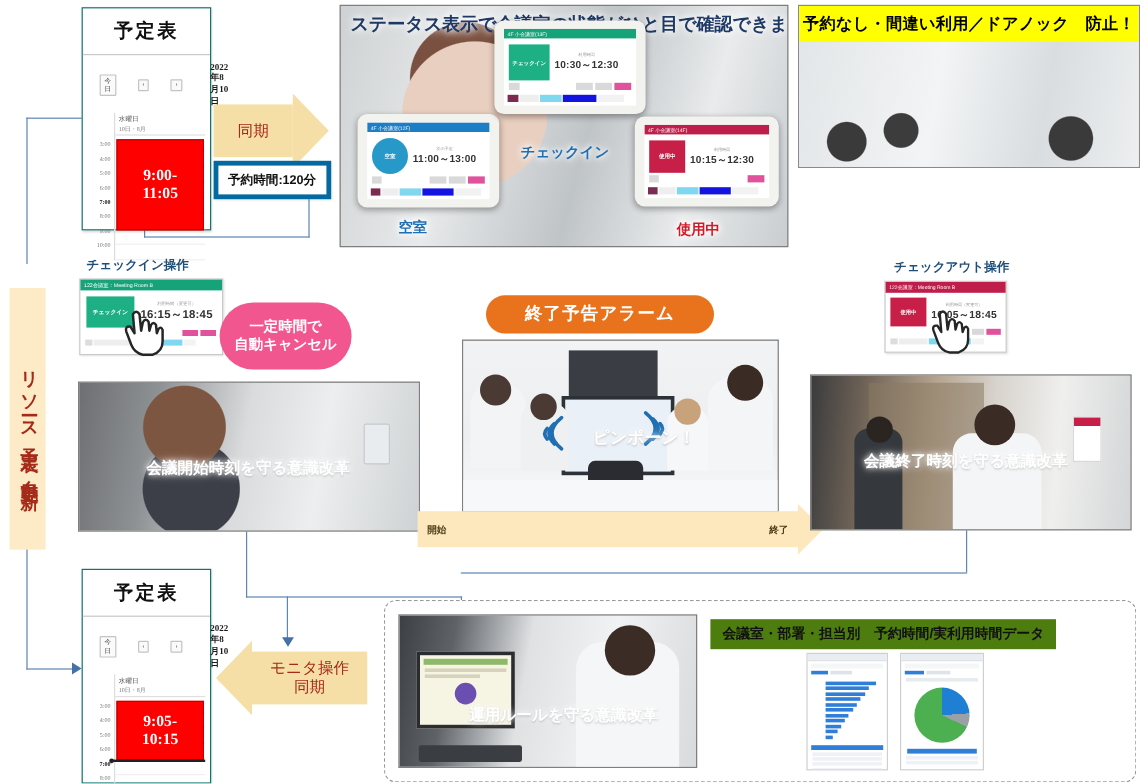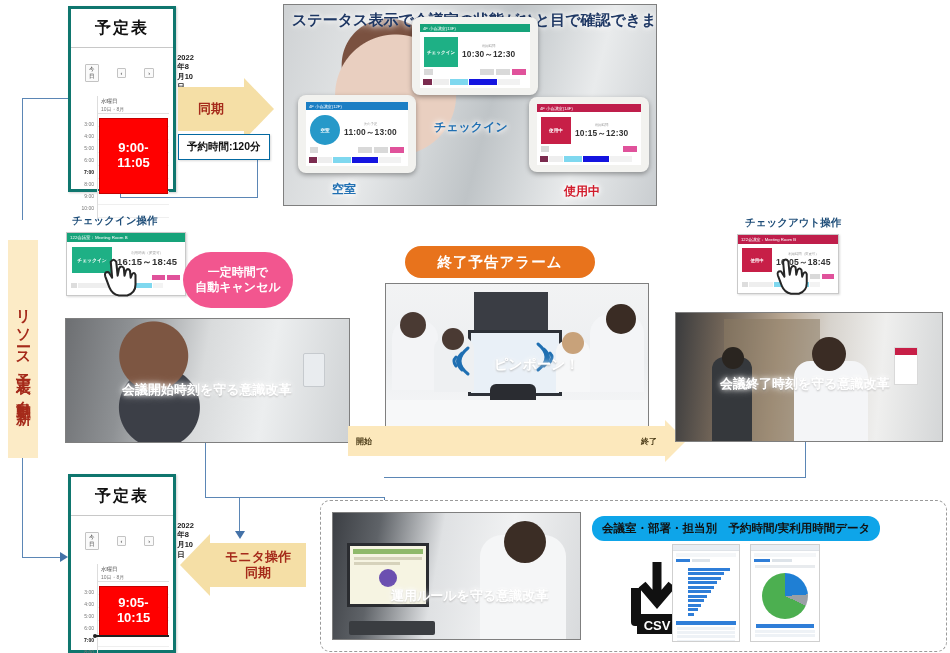--- a/index.html
+++ b/index.html
@@ -23,23 +23,24 @@
     border-top:8px solid #4472a8;
   }
   .arrowhead-right{
     position:absolute;width:0;height:0;
     border-top:5px solid transparent;border-bottom:5px solid transparent;
     border-left:8px solid #4472a8;
   }
 
   
   .sched{
-    background:#fff;border:3px solid #0f766e;
+    background:#fff;border:1px solid #0f766e;
     box-shadow:1px 1px 2px rgba(0,0,0,.18);
     box-sizing:border-box;
+    font-family:Liberation Serif, serif;
   }
   .sched-title{
     text-align:center;font-weight:bold;font-size:16px;color:#111;
     letter-spacing:2px;padding:9px 0 8px;border-bottom:1px solid #c8c8c8;
   }
   .sched-body{position:relative;padding:5px 4px 2px 4px;}
   .sched-nav{display:flex;align-items:center;gap:18px;font-size:6px;color:#333;margin-left:10px;}
   .navbox{border:1px solid #c3c3c3;background:#fafafa;padding:1px 3px;border-radius:1px;font-size:5.5px;}
   .sched-date{font-weight:bold;font-size:7.5px;margin-left:5px;color:#1a1a1a;}
   .sched-grid{display:flex;margin-top:4px;}
@@ -55,21 +56,21 @@
     position:absolute;left:1px;right:1px;background:#FF0000;
     border:1px solid #c40000;color:#fff;font-weight:bold;
     display:flex;align-items:center;justify-content:center;
     text-align:center;line-height:1.15;font-size:13px;
   }
   .nowline{position:absolute;left:-3px;right:0;height:1.5px;background:#222;}
   .nowdot{position:absolute;left:-5px;width:4px;height:4px;border-radius:50%;background:#222;}
 
   
   .callout{
-    background:#fff;border:1px solid #0369a1;
+    background:#fff;border:4px solid #0369a1;
     font-weight:bold;font-size:10.5px;color:#111;
     padding:5px 8px;box-shadow:1px 1px 2px rgba(0,0,0,.15);
     white-space:nowrap;
   }
 
   
   .arrow-right{
     position:absolute;display:flex;align-items:center;justify-content:flex-start;
   }
   .arrow-right .shaft{
@@ -82,21 +83,21 @@
   }
   .arrow-left{position:absolute;display:flex;align-items:center;justify-content:center;}
   .arrow-left .head{
     width:0;height:0;border-top:31px solid transparent;border-bottom:31px solid transparent;
     border-right:30px solid #F5DFA6;
   }
   .arrow-left .shaft{
     background:#F5DFA6;height:44px;width:96px;display:flex;align-items:center;justify-content:center;
   }
   .arrow-label{
-    font-weight:bold;color:#A52A1A;font-size:13px;text-align:center;line-height:1.25;
+    font-weight:normal;color:#A52A1A;font-size:13px;text-align:center;line-height:1.25;
     white-space:nowrap;
   }
 
   
   .vbanner{
     position:absolute;background:#FCEBC6;border:none;
     writing-mode:vertical-rl;text-orientation:upright;
     font-weight:bold;color:#A52A1A;font-size:15px;letter-spacing:3px;
     display:flex;align-items:center;justify-content:center;
   }
@@ -185,22 +186,22 @@
   .tl{position:absolute;display:flex;align-items:center;}
   .tl .shaft{background:#FCE8BC;height:30px;display:flex;align-items:center;justify-content:space-between;padding:0 8px;box-sizing:border-box;}
   .tl .head{width:0;height:0;border-top:21px solid transparent;border-bottom:21px solid transparent;border-left:21px solid #FCE8BC;}
   .tl .lbl{font-size:8px;font-weight:bold;color:#4a3a16;}
 
   
   .dashpanel{
     position:absolute;border:1.4px dashed #9a9a9a;border-radius:10px;background:#fff;
   }
   .data-head{
-    position:absolute;background:#0ea5e9;font-weight:bold;font-size:11.5px;color:#111;
-    padding:5px 10px;white-space:nowrap;border-radius:12px;
+    position:absolute;background:#4d7c0f;font-weight:bold;font-size:11.5px;color:#111;
+    padding:5px 10px;white-space:nowrap;
   }
   .csv-icon{position:absolute;}
   .mini-shot{position:absolute;background:#fff;border:1px solid #cfcfcf;overflow:hidden;}
   .mini-top{height:5px;background:#e9edf2;border-bottom:1px solid #dfe3e8;}
   .bar-row{height:3px;background:#2f7ed8;margin:1.5px 0 1.5px 12px;}
   .mini-tbl-row{height:3px;background:#eef2f6;margin:1.2px 4px;}
 </style>
 </head>
 <body>
 
@@ -367,20 +368,26 @@
           <div class="tb-seg" style="width:14px;background:#eee;"></div>
           <div class="tb-seg" style="width:18px;background:#7fd8ef;"></div>
           <div class="tb-seg" style="width:26px;background:#1414e0;"></div>
           <div class="tb-seg" style="width:22px;background:#f2f2f2;"></div>
         </div>
       </div>
     </div>
     <div class="tab-label" style="left:280px;top:178px;color:#D11A2A;">使用中</div>
   </div>
 
+  <div class="promo abs" style="left:665px;top:4px;width:283px;height:134px;">
+    <div class="promo-head">予約なし・間違い利用／ドアノック　防止！</div>
+    <div class="promo-photo">
+      
+    </div>
+  </div>
 
   <div class="sec-head" style="left:72px;top:214px;">チェックイン操作</div>
 
   <div class="abs" style="left:66px;top:232px;width:118px;height:62px;background:#fff;border:1px solid #c9c9c9;box-shadow:1px 1px 2px rgba(0,0,0,.15);">
     <div class="tb-bar green" style="height:9px;font-size:4.4px;">
       <span>122会議室：Meeting Room B</span>
     </div>
     <div style="display:flex;gap:5px;padding:5px 5px 2px;align-items:center;">
       <div class="tb-badge green" style="width:40px;height:26px;font-size:4.8px;">チェックイン</div>
       <div>
@@ -578,28 +585,20 @@
       <div style="width:18px;height:18px;border-radius:50%;background:#6b4fb0;margin:4px auto 0;"></div>
     </div>
     <div style="position:absolute;left:16px;bottom:4px;width:86px;height:14px;background:#3a3d41;border-radius:2px;"></div>
     <div style="position:absolute;right:14px;top:22px;width:86px;height:104px;background:#f5f6f7;border-radius:22px 22px 0 0;"></div>
     <div style="position:absolute;right:34px;top:8px;width:42px;height:42px;border-radius:50%;background:#3b2d25;"></div>
     <div class="cap" style="left:58px;top:74px;font-size:13px;">運用ルールを守る意識改革</div>
   </div>
 
   <div class="data-head" style="left:592px;top:516px;">会議室・部署・担当別　予約時間/実利用時間データ</div>
 
-  <div class="csv-icon" style="left:627px;top:562px;">
-    <svg width="60" height="72" viewBox="0 0 60 72">
-      <path d="M4 26 L4 60 Q4 64 8 64 L52 64 Q56 64 56 60 L56 26 L46 26 L46 54 L14 54 L14 26 Z" fill="#111111"></path>
-      <path d="M30 4 L30 34 M18 26 L30 40 L42 26" fill="none" stroke="#111111" stroke-width="9" stroke-linecap="square"></path>
-      <rect x="10" y="52" width="40" height="20" fill="#111111"></rect>
-      <text x="30" y="68" font-family="Liberation Sans, sans-serif" font-size="13" font-weight="bold" fill="#ffffff" text-anchor="middle">CSV</text>
-    </svg>
-  </div>
 
   <div class="mini-shot" style="left:672px;top:544px;width:66px;height:96px;">
     <div class="mini-top"></div>
     <div style="height:4px;background:#f4f6f8;margin:2px 3px;"></div>
     <div style="display:flex;gap:2px;margin:2px 3px;">
       <div style="width:14px;height:3px;background:#2f7ed8;"></div>
       <div style="width:18px;height:3px;background:#dde3e9;"></div>
     </div>
     <div style="padding:2px 3px;">
       <div class="bar-row" style="width:42px;"></div>

